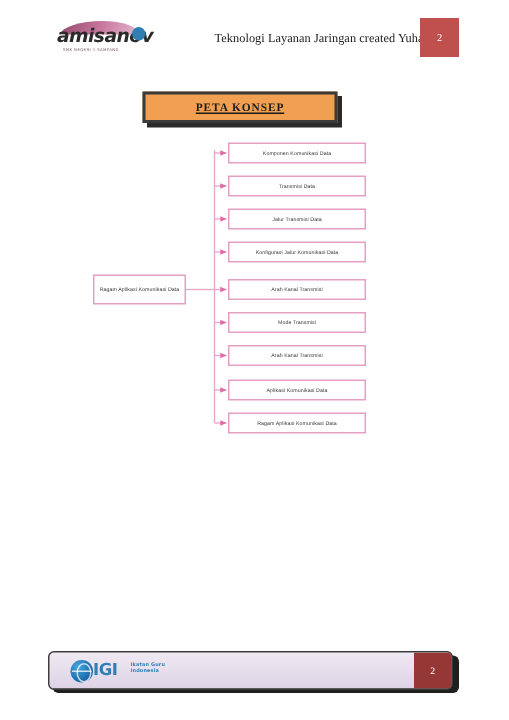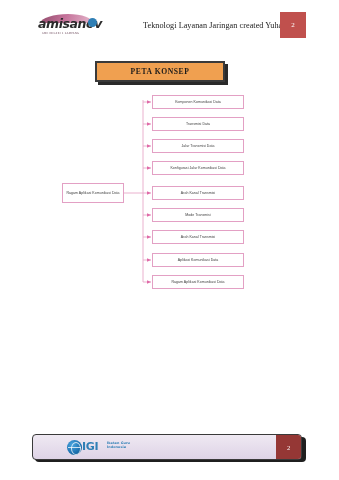--- a/index.html
+++ b/index.html
@@ -136,20 +136,21 @@
     border: 2px solid #3a3a3a;
     display: flex;
     align-items: center;
     justify-content: center;
   }
   .konsep-label {
     font-size: 7.6px;
     font-weight: bold;
     color: #1a1a1a;
     letter-spacing: 0.6px;
+    text-decoration: underline;
   }
 
   
   .diagram {
     position: absolute;
     left: 0;
     top: 0;
     width: 339px;
     height: 480px;
     pointer-events: none;
@@ -213,21 +214,20 @@
     border-radius: 4px;
     overflow: hidden;
   }
 
   .igi-logo {
     position: absolute;
     left: 14px;
     top: 4px;
     width: 78px;
     height: 16px;
-    margin-left: 20px;
   }
   .igi-globe {
     position: absolute;
     left: 0;
     top: 1px;
     width: 15px;
     height: 15px;
     border-radius: 50%;
     background: radial-gradient(circle at 35% 32%, #4aa6e0 0%, #1b6fae 60%, #0f4f80 100%);
   }

